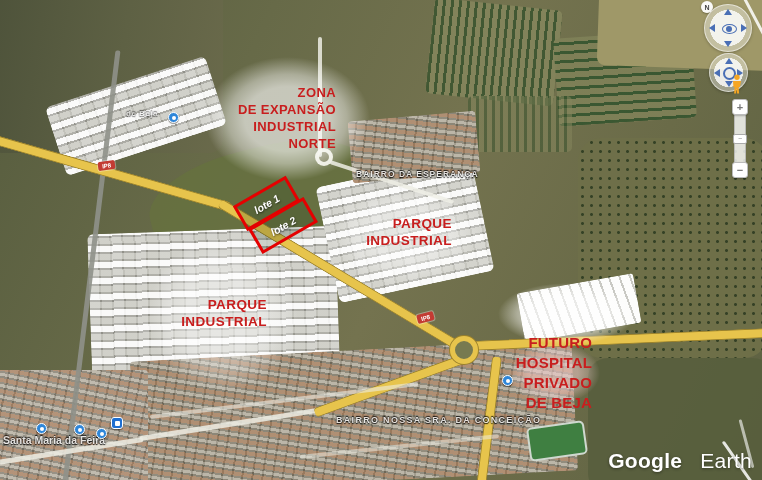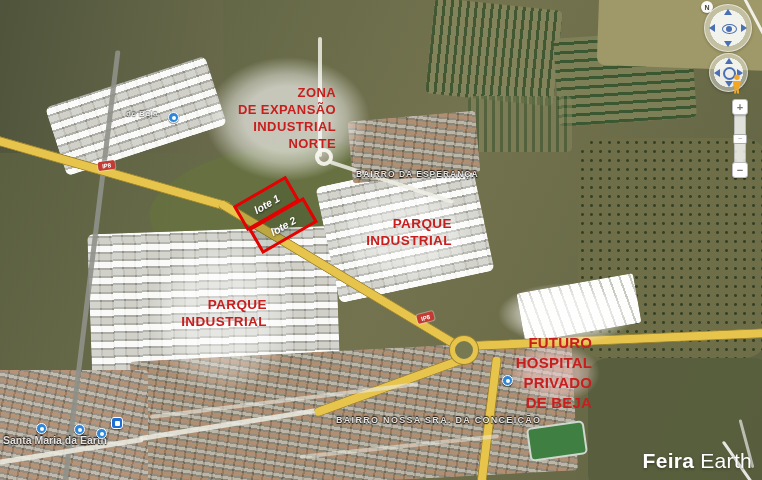--- a/index.html
+++ b/index.html
@@ -97,21 +97,21 @@
     font-size:11px;font-weight:bold;display:flex;align-items:center;justify-content:center;line-height:1;cursor:pointer;
     box-shadow:0 1px 2px rgba(0,0,0,.25);}
   .zb-in{left:732px;top:99px;}
   .zb-out{left:732px;top:162px;}
   .zhandle{position:absolute;left:733px;top:134px;width:12px;height:8px;background:#fff;border:1px solid #aaa;border-radius:2px;
     color:#888;font-size:7px;display:flex;align-items:center;justify-content:center;line-height:0;cursor:grab;}
   
   .logo{position:absolute;right:10px;bottom:7px;color:#fff;font-size:21px;letter-spacing:.3px;
     text-shadow:0 1px 3px rgba(0,0,0,.45);}
   .logo .brand{font-weight:bold;}
-  .logo .product{font-weight:normal;margin-left:6px;}
+  .logo .product{font-weight:normal;margin-left:18px;}
 </style>
 </head>
 <body>
 
 <div class="canvas">
 
   <div class="patch t-topleft"></div>
   <div class="patch vine v1"></div>
   <div class="patch vine v2"></div>
   <div class="patch vine v3"></div>
@@ -167,21 +167,21 @@
 INDUSTRIAL</div>
   <div class="zone z-parque-l">PARQUE
 INDUSTRIAL</div>
   <div class="zone z-hospital">FUTURO
 HOSPITAL
 PRIVADO
 DE BEJA</div>
 
   <div class="maplabel l-esperanca">BAIRRO DA ESPERANÇA</div>
   <div class="maplabel l-conceicao">BAIRRO NOSSA SRA. DA CONCEIÇÃO</div>
-  <div class="maplabel l-santamaria">Santa Maria da Earth</div>
+  <div class="maplabel l-santamaria">Santa Maria da Feira</div>
   <div class="maplabel l-beja">de Beja</div>
 
   <div class="shield" style="left:98px;top:161px;transform:rotate(-8deg);">IP8</div>
   <div class="shield" style="left:417px;top:313px;transform:rotate(-15deg);">IP8</div>
 
   <div class="poi" style="left:36px;top:423px;"></div>
   <div class="poi" style="left:74px;top:424px;"></div>
   <div class="poi" style="left:96px;top:428px;"></div>
   <div class="poi square" style="left:111px;top:417px;"></div>
   <div class="poi" style="left:502px;top:375px;"></div>
@@ -207,16 +207,16 @@
       <circle cx="7" cy="3.2" r="2.7" fill="#f5a623"></circle>
       <path d="M3 7h8l-1.1 6H8.6l.5 6.4h-2L6.6 14l-.5 5.4h-2L4.6 13H3.4z" fill="#f5a623"></path>
     </svg>
   </div>
   <div class="ztrack"></div>
   <div class="zbtn zb-in">+</div>
   <div class="zhandle">−</div>
   <div class="zbtn zb-out">−</div>
 
   <div class="logo">
-    <span class="brand">Feira</span><span class="product">Earth</span>
+    <span class="brand">Google</span><span class="product">Earth</span>
   </div>
 
 </div>
 
 </body></html>

